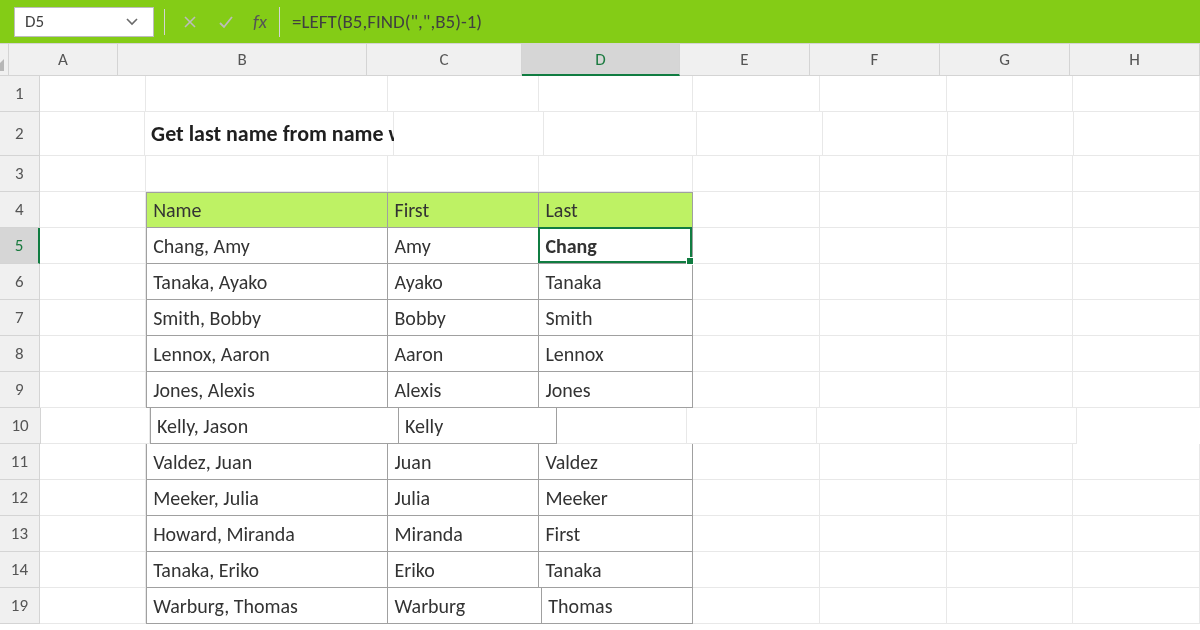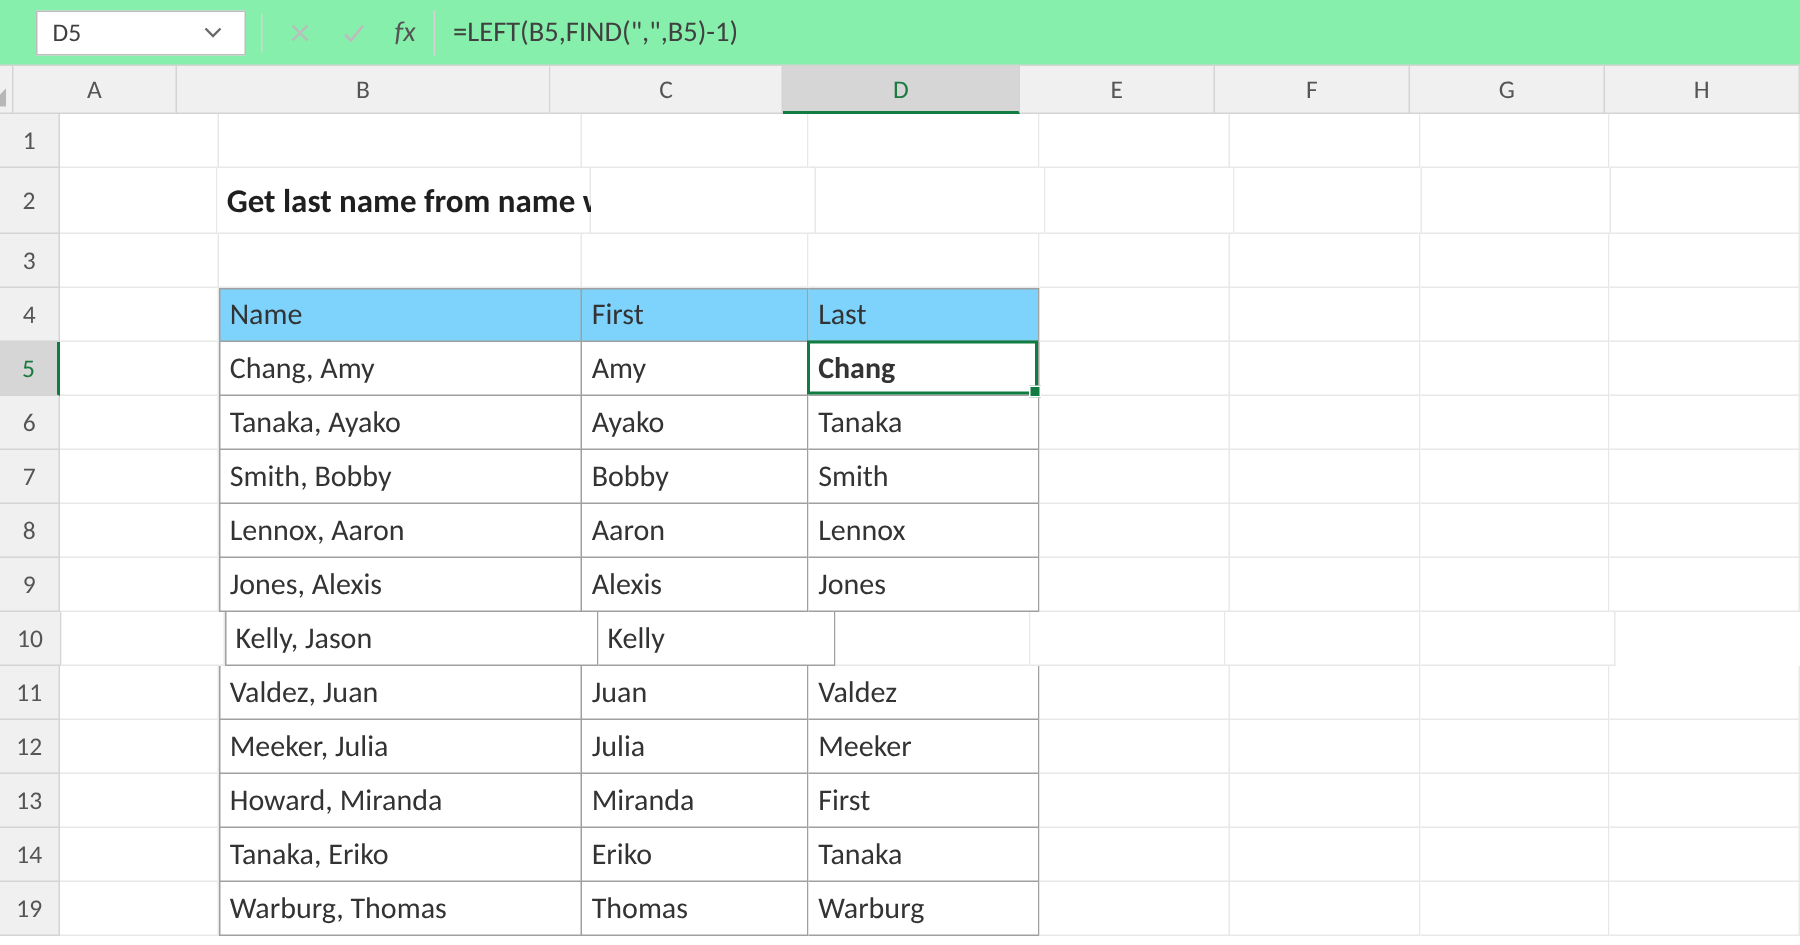--- a/index.html
+++ b/index.html
@@ -6,23 +6,23 @@
     body {
       font-family: Calibri, 'Segoe UI', Arial, sans-serif;
       background: #ffffff;
       overflow: hidden;
       user-select: none;
     }
     .formula-bar {
       display: flex;
       align-items: center;
       height: 44px;
-      background: #86efac;
+      background: #84cc16;
       border-bottom: 1px solid #d4d4d4;
-      padding: 0 24px;
+      padding: 0 14px;
       gap: 6px;
     }
     .name-box {
       width: 140px;
       height: 30px;
       border: 1px solid #bdbdbd;
       background: #ffffff;
       padding: 0 10px;
       display: flex;
       align-items: center;
@@ -146,21 +146,21 @@
       white-space: nowrap;
     }
     .title-cell {
       font-weight: bold;
       font-size: 22px;
       color: #1f1f1f;
     }
     .tbl-top { border-top: 1px solid #a0a0a0; }
     .tbl-left { border-left: 1px solid #a0a0a0; }
     .header-cell {
-      background: #7dd3fc;
+      background: #bef264;
       font-weight: normal;
       color: #333;
       border-right: 1px solid #a0a0a0;
       border-bottom: 1px solid #a0a0a0;
     }
     .data-cell {
       border-right: 1px solid #a0a0a0;
       border-bottom: 1px solid #a0a0a0;
     }
     .selected {
@@ -393,22 +393,22 @@
     <div class="cell cD data-cell">Tanaka</div>
     <div class="cell cE"></div>
     <div class="cell cF"></div>
     <div class="cell cG"></div>
     <div class="cell cH"></div>
   </div>
   <div class="row">
     <div class="row-head">19</div>
     <div class="cell cA"></div>
     <div class="cell cB data-cell tbl-left">Warburg, Thomas</div>
+    <div class="cell cD data-cell">Warburg</div>
     <div class="cell cC data-cell">Thomas</div>
-    <div class="cell cD data-cell">Warburg</div>
     <div class="cell cE"></div>
     <div class="cell cF"></div>
     <div class="cell cG"></div>
     <div class="cell cH"></div>
   </div>
 
   <div class="selection-ring" id="sel-ring" style="left: 538.422px; top: 151px; width: 153.875px; height: 36px;">
     <div class="fill-handle"></div>
   </div>
 </div>

